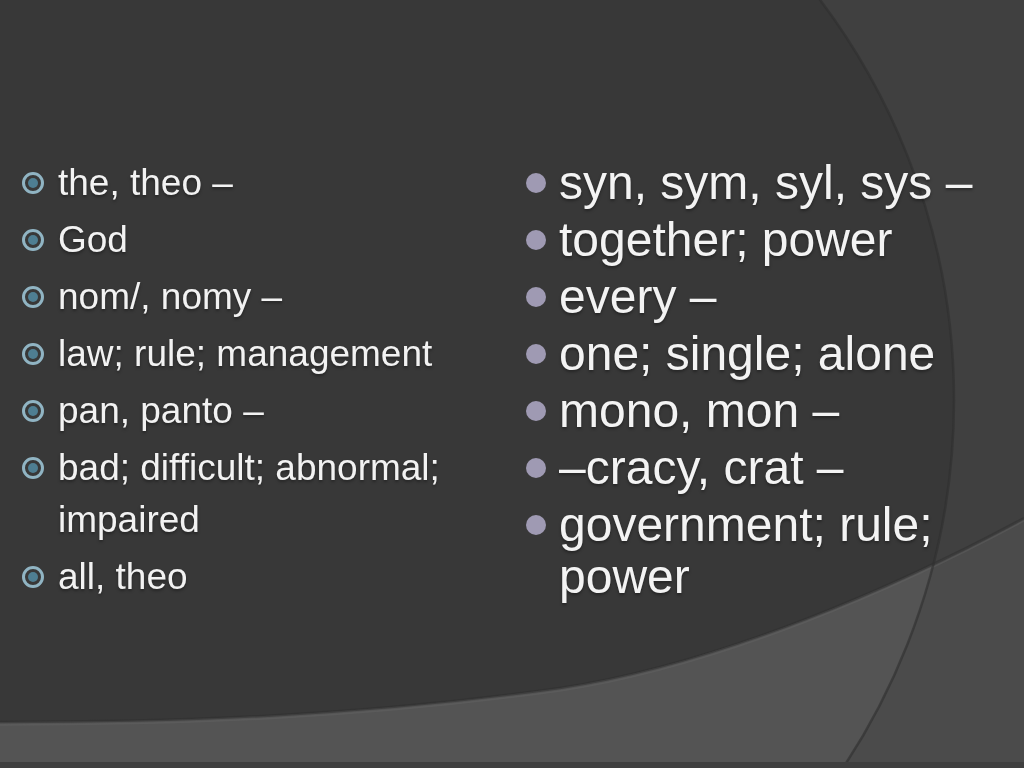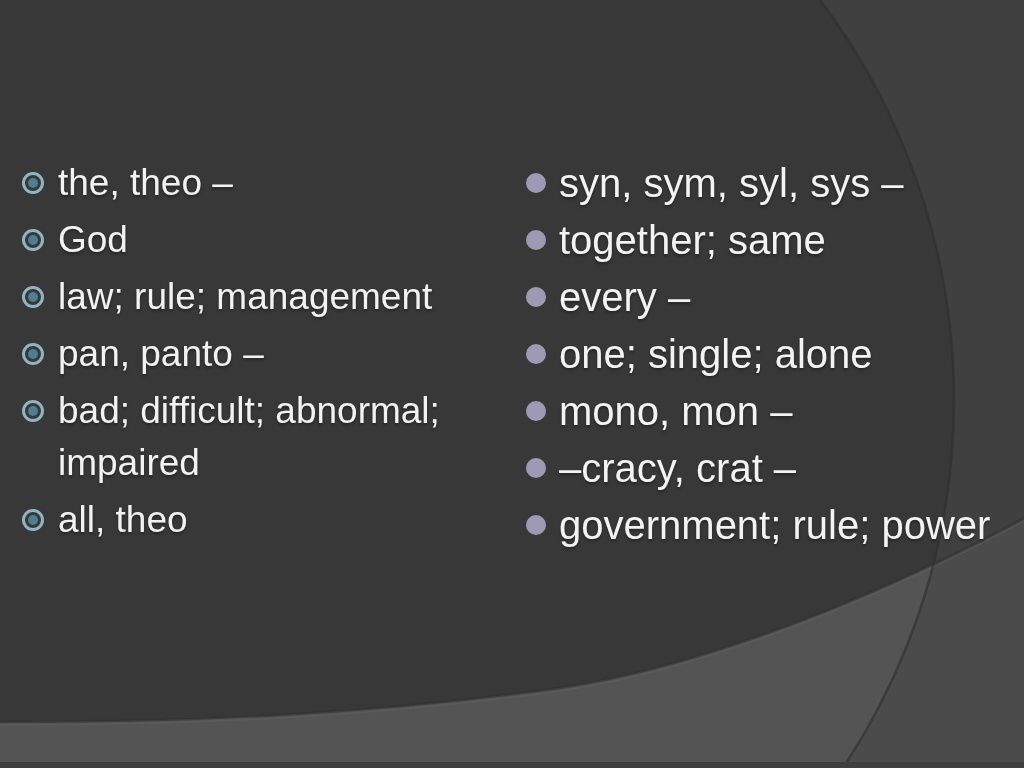--- a/index.html
+++ b/index.html
@@ -33,21 +33,21 @@
     align-items: flex-start;
     margin: 0 0 5px 0;
   }
   .col-left li .txt {
     font-size: 37px;
     line-height: 52px;
     color: #f2f2f2;
     text-shadow: 0 2px 3px rgba(0,0,0,0.35);
   }
   .col-right li .txt {
-    font-size: 40px;
+    font-size: 48px;
     line-height: 52px;
     color: #f3f3f3;
     text-shadow: 0 2px 3px rgba(0,0,0,0.35);
   }
   .bullet { flex: 0 0 auto; border-radius: 50%; }
   .bullet-bullseye {
     width: 16px; height: 16px;
     border: 3px solid #90b4c3;
     margin: 15px 14px 0 0;
     position: relative;
@@ -100,20 +100,24 @@
       <li>
         <span class="bullet bullet-bullseye"></span>
         <span class="txt">the, theo –</span>
       </li>
 
       <li>
         <span class="bullet bullet-bullseye"></span>
         <span class="txt">God</span>
       </li>
 
+      <li>
+        <span class="bullet bullet-bullseye"></span>
+        <span class="txt">nom/, nomy –</span>
+      </li>
 
       <li>
         <span class="bullet bullet-bullseye"></span>
         <span class="txt">law; rule; management</span>
       </li>
 
 
       <li>
         <span class="bullet bullet-bullseye"></span>
         <span class="txt">pan, panto –</span>
@@ -132,21 +136,21 @@
 
   <ul class="bullet-col col-right">
 
       <li>
         <span class="bullet bullet-dot"></span>
         <span class="txt">syn, sym, syl, sys –</span>
       </li>
 
       <li>
         <span class="bullet bullet-dot"></span>
-        <span class="txt">together; same</span>
+        <span class="txt">together; power</span>
       </li>
 
       <li>
         <span class="bullet bullet-dot"></span>
         <span class="txt">every –</span>
       </li>
 
 
       <li>
         <span class="bullet bullet-dot"></span>

